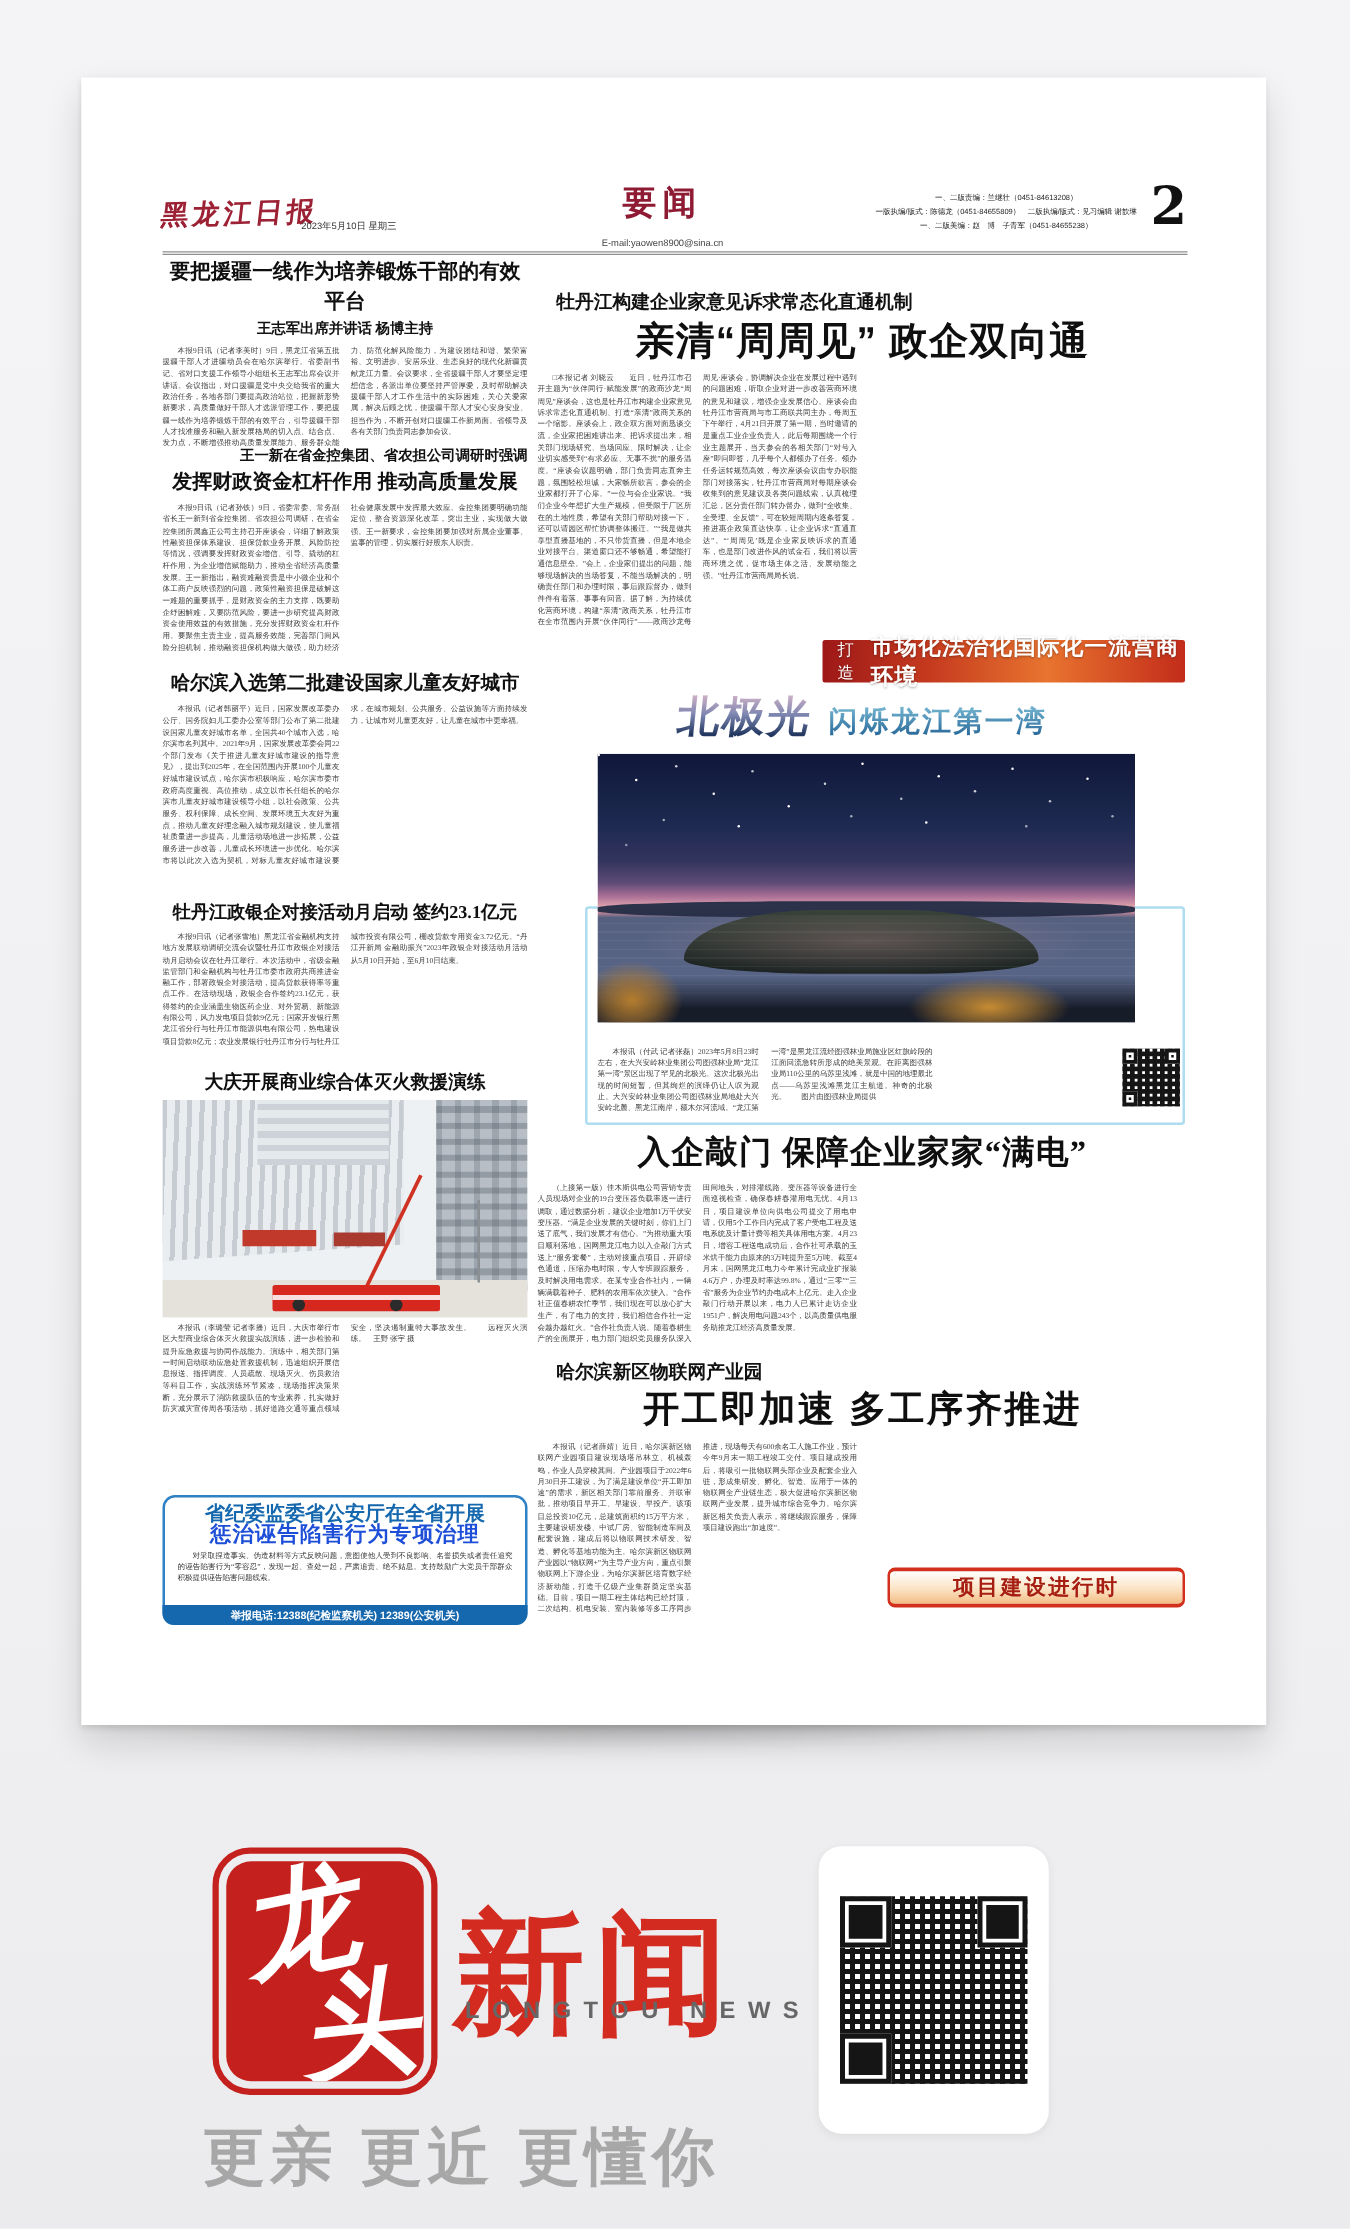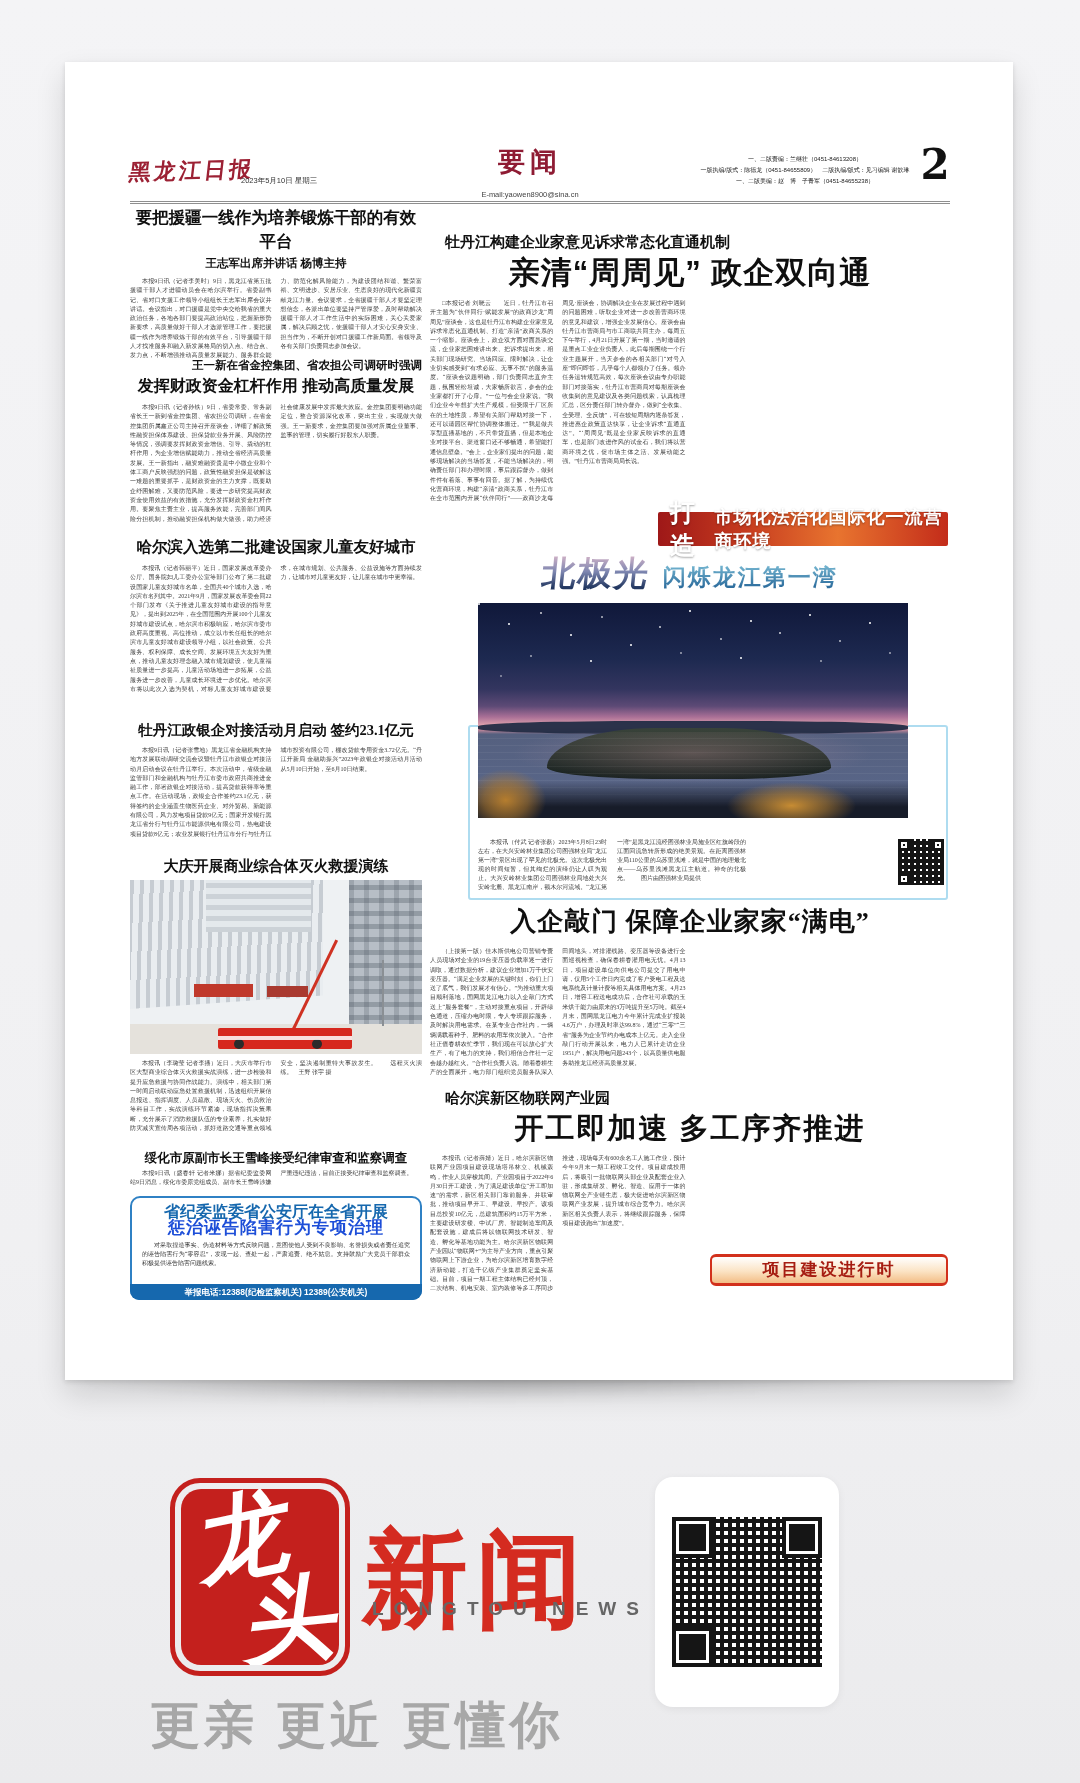--- a/index.html
+++ b/index.html
@@ -95,21 +95,21 @@
     border-radius:0 0 9px 9px; color:#fff; font-weight:900; font-size:8.5px; text-align:center; line-height:16px; }
 
   
   #r1 { top:29px; } #r1 .kicker-l { line-height:20px; }
   #r1 .hl { font-size:31px; line-height:36px; margin-top:3px; letter-spacing:1px; }
   #r1 .body-sm { margin-top:8px; height:206px; }
   #banner1 { position:absolute; left:228px; top:309px; width:290px; height:34px; display:flex; align-items:center;
     padding-left:12px; border-radius:2px;
     background:linear-gradient(90deg,#9e1818 0%,#c63b1f 30%,#e8742f 62%,#c32c1a 100%);
     color:#fff; text-shadow:0 1px 2px rgba(0,0,0,.35); }
-  #banner1 .lead { font-size:25px; font-weight:700; letter-spacing:1px; }
+  #banner1 .lead { font-size:13px; font-weight:400; letter-spacing:1px; }
   #banner1 .rest { font-size:18px; font-weight:700; letter-spacing:1px; margin-left:2px; }
   #feature-title { position:absolute; left:0; top:348px; width:100%; text-align:center; }
   .title-art { display:inline-block; font-family:"Liberation Serif",serif; font-weight:900; font-size:34px;
     transform:skewX(-6deg); letter-spacing:2px;
     background:linear-gradient(180deg,#e9bfce 0%,#7d86b0 45%,#223760 80%);
     -webkit-background-clip:text; background-clip:text; color:transparent; }
   .title-rest { display:inline-block; font-weight:900; font-size:23px; margin-left:8px; letter-spacing:2px;
     background:linear-gradient(180deg,#7fc0d8 0%,#2e6e9e 80%);
     -webkit-background-clip:text; background-clip:text; color:transparent; }
   .caption-frame { position:absolute; left:38px; top:522px; width:480px; height:175px;
@@ -165,21 +165,21 @@
     border:5px solid #c4201d; border-radius:30px; z-index:2; }
   .stamp-inner { position:absolute; inset:6px; background:#c4201d; border-radius:20px; overflow:hidden; }
   .stamp-inner span { position:absolute; color:#fff; font-family:"DejaVu Serif","Liberation Serif",serif;
     font-style:italic; font-weight:700; font-size:92px; line-height:1; }
   .seal-top { left:12px; top:2px; transform:rotate(-12deg); }
   .seal-bottom { right:6px; bottom:0; transform:rotate(-6deg); }
   .logo-name { position:absolute; left:362px; top:1480px; font-size:106px; line-height:1.05; font-weight:900;
     color:#d42b20; letter-spacing:8px; font-family:"Liberation Sans",sans-serif;margin-top:44px; }
   .logo-sub { position:absolute; left:372px; top:1598px; font-size:19px; font-weight:700; color:#666;
     letter-spacing:10px; font-family:"Liberation Sans",sans-serif; }
-  .slogan { position:absolute; left:150px; top:1692px; font-size:50px; font-weight:900; color:#a7a7a7;
+  .slogan { position:absolute; left:162px; top:1692px; font-size:50px; font-weight:900; color:#a7a7a7;
     letter-spacing:4px; font-family:"Liberation Sans",sans-serif; }
   .qr-card { position:absolute; left:655px; top:1477px; width:184px; height:230px; background:#fff;
     border-radius:18px; box-shadow:0 2px 8px rgba(0,0,0,.06); z-index:2; }
   .qr-foot { position:absolute; left:17px; top:40px; width:150px; height:150px; }
 </style>
 </head>
 <body>
 
 <div class="curl-shadow"></div>
 
@@ -235,24 +235,20 @@
           <div class="fp-ladder"></div>
           <div class="fp-truck">
             <div class="fp-wheel" style="left:12%"></div>
             <div class="fp-wheel" style="left:70%"></div>
           </div>
           <div class="fp-pole"></div>
         </div>
         <div class="body-sm c2">本报讯（李璐莹 记者李播）近日，大庆市举行市区大型商业综合体灭火救援实战演练，进一步检验和提升应急救援与协同作战能力。演练中，相关部门第一时间启动联动应急处置救援机制，迅速组织开展信息报送、指挥调度、人员疏散、现场灭火、伤员救治等科目工作，实战演练环节紧凑，现场指挥决策果断，充分展示了消防救援队伍的专业素养，扎实做好防灾减灾宣传周各项活动，抓好道路交通等重点领域安全，坚决遏制重特大事故发生。　　远程灭火演练。　王野 张宇 摄</div>
       </div>
 
-      <div class="blk" id="a6">
-        <div class="h-serif hl">绥化市原副市长王雪峰接受纪律审查和监察调查</div>
-        <div class="body-sm c2">本报9日讯（盛春轩 记者米娜）据省纪委监委网站9日消息，绥化市委原党组成员、副市长王雪峰涉嫌严重违纪违法，目前正接受纪律审查和监察调查。</div>
-      </div>
 
       <div class="blk" id="notice">
         <div class="notice-kicker">省纪委监委省公安厅在全省开展</div>
         <div class="notice-title">惩治诬告陷害行为专项治理</div>
         <div class="notice-body">对采取捏造事实、伪造材料等方式反映问题，意图使他人受到不良影响、名誉损失或者责任追究的诬告陷害行为“零容忍”，发现一起、查处一起，严肃追责、绝不姑息。支持鼓励广大党员干部群众积极提供诬告陷害问题线索。</div>
         <div class="notice-bar">举报电话:12388(纪检监察机关) 12389(公安机关)</div>
       </div>
     </div>
 
     <div class="col-r">

